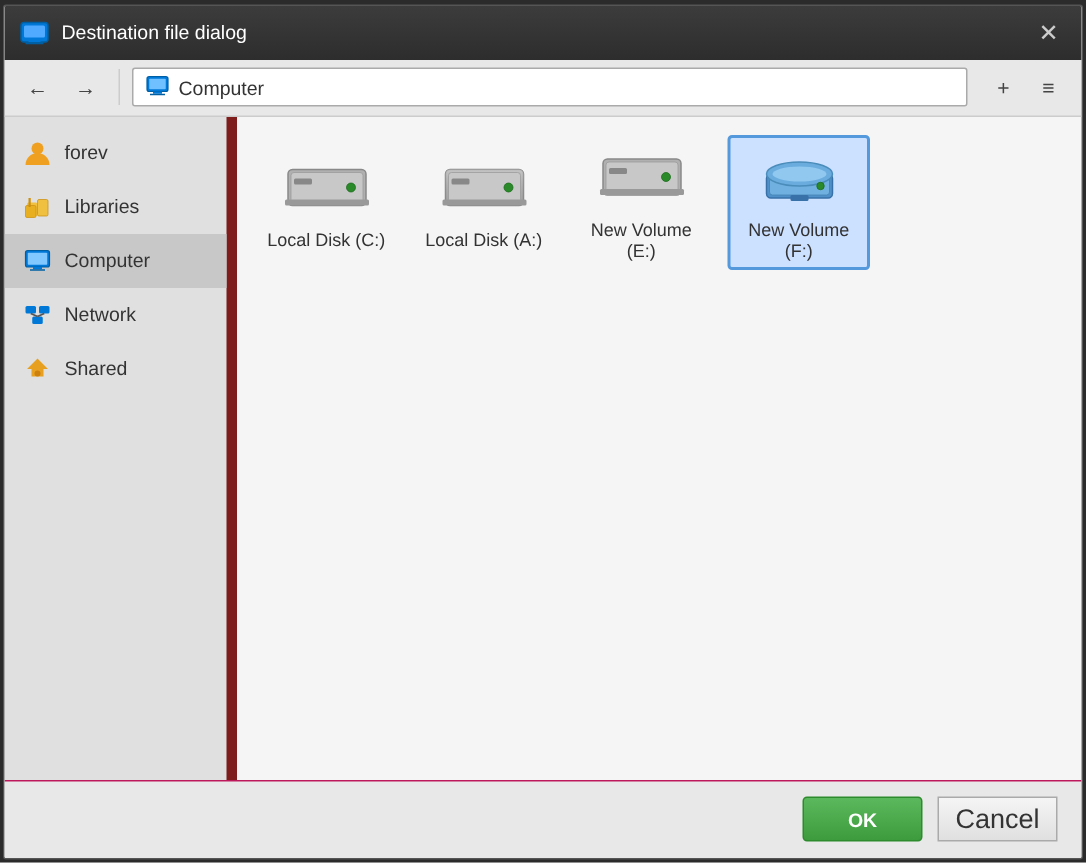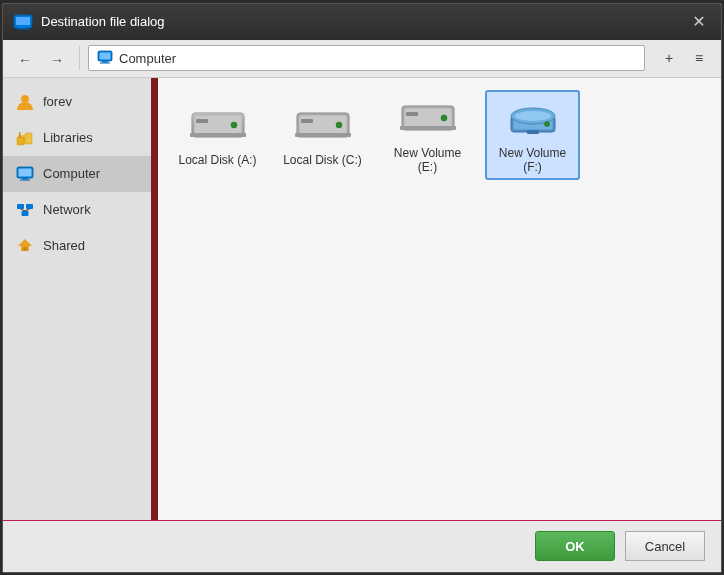--- a/index.html
+++ b/index.html
@@ -218,21 +218,21 @@
       font-weight: bold;
       cursor: pointer;
     }
     .btn-cancel {
       width: 80px;
       height: 30px;
       background: linear-gradient(180deg, #f5f5f5 0%, #e0e0e0 100%);
       border: 1px solid #aaaaaa;
       border-radius: 0;
       color: #333;
-      font-size: 13px;
+      font-size: 18px;
       cursor: pointer;
     }
 
     
     .hdd-gray svg { }
     .hdd-blue svg { }
   </style>
 </head>
 <body>
 
@@ -334,20 +334,33 @@
         <span>Shared</span>
       </div>
     </div>
 
     <div class="content">
 
       <div class="drive-item">
         <div class="drive-icon hdd-gray">
           <svg viewBox="0 0 60 44" fill="none" xmlns="http://www.w3.org/2000/svg">
             <rect x="4" y="10" width="52" height="24" rx="3" fill="#b0b0b0" stroke="#888" stroke-width="1"></rect>
+            <rect x="6" y="12" width="48" height="20" rx="2" fill="#c8c8c8" stroke="#999" stroke-width="0.5"></rect>
+            <rect x="8" y="16" width="12" height="4" rx="1" fill="#888"></rect>
+            <circle cx="46" cy="22" r="3" fill="#2a8a2a" stroke="#1a6a1a" stroke-width="0.5"></circle>
+            <rect x="2" y="30" width="56" height="4" rx="1" fill="#999"></rect>
+          </svg>
+        </div>
+        <span class="drive-label">Local Disk (C:)</span>
+      </div>
+
+      <div class="drive-item">
+        <div class="drive-icon hdd-gray">
+          <svg viewBox="0 0 60 44" fill="none" xmlns="http://www.w3.org/2000/svg">
+            <rect x="4" y="10" width="52" height="24" rx="3" fill="#b0b0b0" stroke="#888" stroke-width="1"></rect>
             <rect x="4" y="10" width="52" height="24" rx="3" fill="url(#hddGray)"></rect>
             <rect x="6" y="12" width="48" height="20" rx="2" fill="#c8c8c8" stroke="#999" stroke-width="0.5"></rect>
             <rect x="8" y="16" width="12" height="4" rx="1" fill="#888"></rect>
             <circle cx="46" cy="22" r="3" fill="#2a8a2a" stroke="#1a6a1a" stroke-width="0.5"></circle>
             <rect x="2" y="30" width="56" height="4" rx="1" fill="#999"></rect>
             <defs>
               <linearGradient id="hddGray" x1="4" y1="10" x2="4" y2="34" gradientUnits="userSpaceOnUse">
                 <stop offset="0" stop-color="#d8d8d8" stop-opacity="0.5"></stop>
                 <stop offset="1" stop-color="#808080" stop-opacity="0.3"></stop>
               </linearGradient>
@@ -360,33 +373,20 @@
       <div class="drive-item">
         <div class="drive-icon hdd-gray">
           <svg viewBox="0 0 60 44" fill="none" xmlns="http://www.w3.org/2000/svg">
             <rect x="4" y="10" width="52" height="24" rx="3" fill="#b0b0b0" stroke="#888" stroke-width="1"></rect>
             <rect x="6" y="12" width="48" height="20" rx="2" fill="#c8c8c8" stroke="#999" stroke-width="0.5"></rect>
             <rect x="8" y="16" width="12" height="4" rx="1" fill="#888"></rect>
             <circle cx="46" cy="22" r="3" fill="#2a8a2a" stroke="#1a6a1a" stroke-width="0.5"></circle>
             <rect x="2" y="30" width="56" height="4" rx="1" fill="#999"></rect>
           </svg>
         </div>
-        <span class="drive-label">Local Disk (C:)</span>
-      </div>
-
-      <div class="drive-item">
-        <div class="drive-icon hdd-gray">
-          <svg viewBox="0 0 60 44" fill="none" xmlns="http://www.w3.org/2000/svg">
-            <rect x="4" y="10" width="52" height="24" rx="3" fill="#b0b0b0" stroke="#888" stroke-width="1"></rect>
-            <rect x="6" y="12" width="48" height="20" rx="2" fill="#c8c8c8" stroke="#999" stroke-width="0.5"></rect>
-            <rect x="8" y="16" width="12" height="4" rx="1" fill="#888"></rect>
-            <circle cx="46" cy="22" r="3" fill="#2a8a2a" stroke="#1a6a1a" stroke-width="0.5"></circle>
-            <rect x="2" y="30" width="56" height="4" rx="1" fill="#999"></rect>
-          </svg>
-        </div>
         <span class="drive-label">New Volume (E:)</span>
       </div>
 
       <div class="drive-item selected">
         <div class="drive-icon hdd-blue">
           <svg viewBox="0 0 60 44" fill="none" xmlns="http://www.w3.org/2000/svg">
 
             <rect x="8" y="20" width="44" height="16" rx="3" fill="#5090c8" stroke="#3870a8" stroke-width="1"></rect>
             <rect x="10" y="22" width="40" height="12" rx="2" fill="#70b0e0" stroke="#4080b0" stroke-width="0.5"></rect>
 

